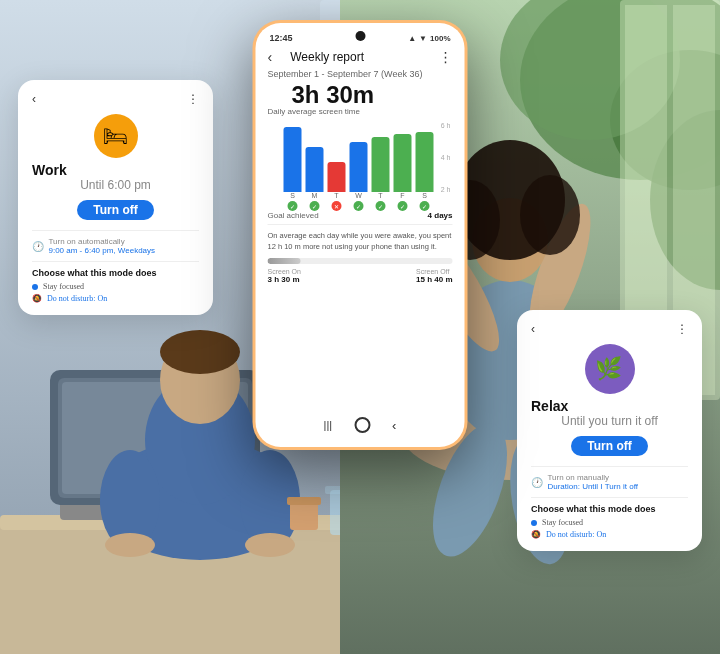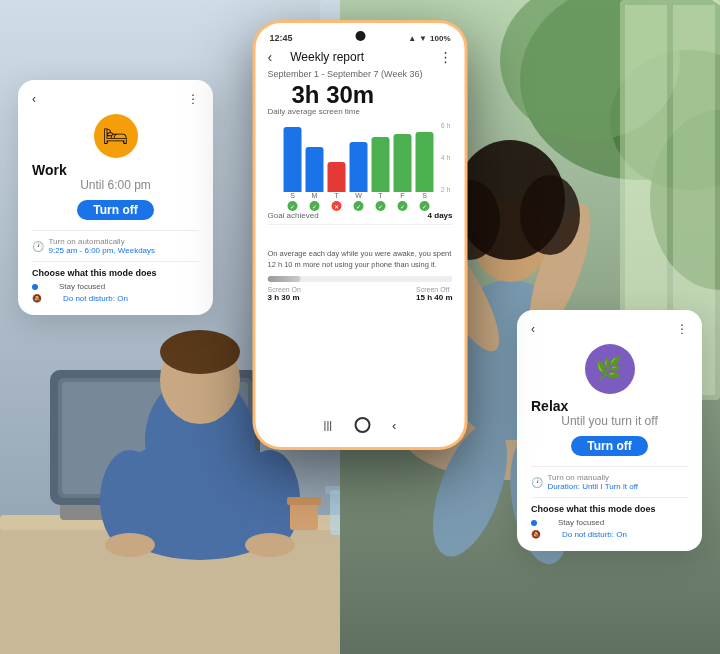--- a/index.html
+++ b/index.html
@@ -192,21 +192,21 @@
       display: flex; align-items: center; justify-content: center;
       color: white;
       font-size: 6px;
     }
     .goal-row {
       display: flex;
       justify-content: space-between;
       align-items: flex-start;
       font-size: 8px;
       color: #666;
-      margin-bottom: 24px;
+      margin-bottom: 6px;
       padding-bottom: 4px;
       border-bottom: 1px solid #eee;
     }
     .goal-value {
       font-weight: 700;
       color: #111;
       font-size: 8px;
     }
     .phone-description {
       font-size: 7.5px;
@@ -314,23 +314,24 @@
     }
     .card-section-title {
       font-size: 9px;
       font-weight: 700;
       color: #111;
       margin-bottom: 4px;
     }
     .card-feature-row {
       display: flex;
       align-items: center;
-      gap: 21px;
+      gap: 5px;
       font-size: 8px;
       color: #555;
+      font-family: Liberation Serif, serif;
     }
     .card-feature-dot {
       width: 6px; height: 6px;
       border-radius: 50%;
       background: #1a73e8;
     }
 
     
     .card-right {
       position: absolute;
@@ -560,21 +561,21 @@
   <div class="card-title">Work</div>
   <div class="card-subtitle">Until 6:00 pm</div>
   <button class="card-btn">Turn off</button>
 
   <div class="card-divider"></div>
 
   <div class="card-auto-row">
     <span style="font-size:10px;color:#1a73e8;">🕐</span>
     <div>
       <div class="card-auto-label">Turn on automatically</div>
-      <div class="card-auto-value">9:25 am - 6:00 pm, Weekdays</div>
+      <div class="card-auto-value">9:00 am - 6:40 pm, Weekdays</div>
     </div>
   </div>
 
   <div class="card-divider"></div>
 
   <div class="card-section-title">Choose what this mode does</div>
   <div class="card-feature-row">
     <div class="card-feature-dot"></div>
     <span>Stay focused</span>
   </div>

